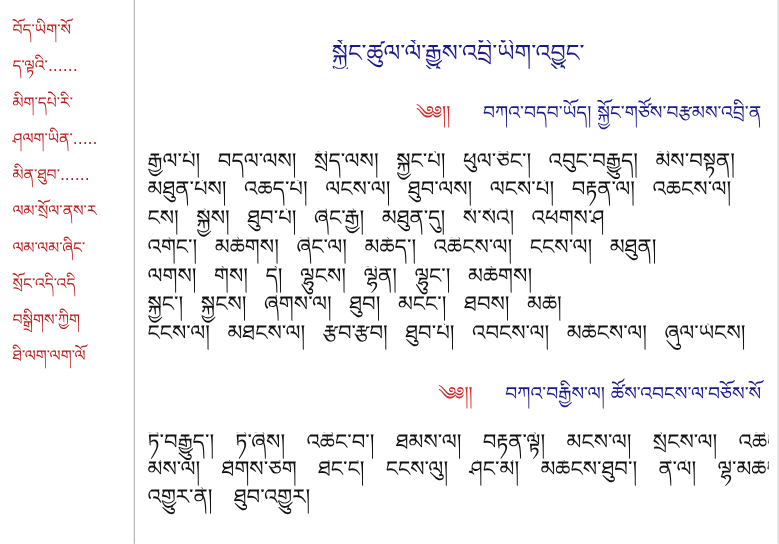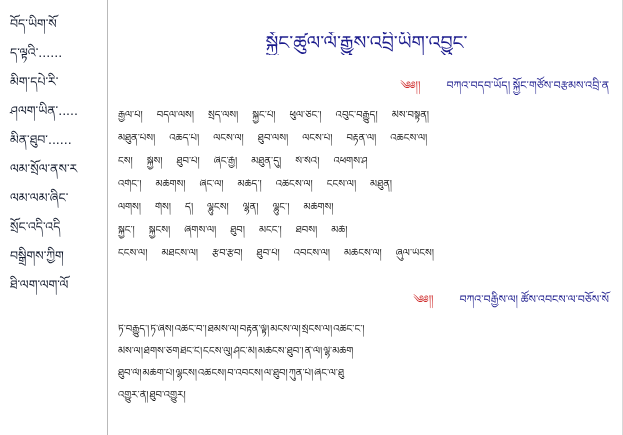--- a/index.html
+++ b/index.html
@@ -29,90 +29,89 @@
     height: 435px;
     background: #ffffff;
     border-right: 1px solid #b9b9b9;
     box-sizing: border-box;
     padding: 10px 0 0 0;
   }
   .side-item {
     display: block;
     font-size: 12.5px;
     line-height: 1.0;
-    color: #0f172a;
+    color: #b91c1c;
     padding: 0 4px 0 10px;
     height: 29px;
     display: flex;
     align-items: center;
     white-space: nowrap;
     overflow: hidden;
     letter-spacing: 0px;
   }
   
   #main {
     position: absolute;
     left: 108px;
     top: 0;
     right: 0;
     height: 435px;
     background: #ffffff;
     box-sizing: border-box;
     padding: 10px 8px 0 10px;
     overflow: hidden;
-    font-family: Liberation Serif, serif;
   }
   .doc-title {
     text-align: center;
     color: #1a1a8c;
     font-size: 19px;
     line-height: 1.2;
     margin: 22px 0 18px 0;
     white-space: nowrap;
     overflow: hidden;
     letter-spacing: 0px;
   }
   .section-head {
     text-align: right;
     color: #1a1a8c;
-    font-size: 11px;
+    font-size: 15px;
     margin: 4px 0 6px 0;
     padding-right: 6px;
     white-space: nowrap;
     overflow: hidden;
   }
   .section-head .marker {
     color: #cf2b2b;
     margin-right: 26px;
   }
   .verse-block {
     margin: 0 0 4px 0;
   }
   .verse-line {
     display: flex;
     flex-wrap: nowrap;
     align-items: baseline;
-    font-size: 10px;
+    font-size: 17px;
     line-height: 1.0;
     height: 23px;
     color: #111111;
     overflow: hidden;
     white-space: nowrap;
   }
   .seg {
     display: inline-block;
     color: #111111;
     margin-right: 14px;
     white-space: nowrap;
   }
   .prose-block .verse-line {
     height: 22px;
   }
   .prose-block .seg {
-    margin-right: 1px;
+    margin-right: 17px;
   }
   .spacer-sm { height: 8px; }
   
   #right-rule {
     position: absolute;
     right: 0;
     top: 0;
     width: 1px;
     height: 435px;
     background: #d8d8d8;
@@ -231,30 +230,20 @@
         <span class="seg">མིས་ལ།</span>
         <span class="seg">ཐོགས་ཅིག</span>
         <span class="seg">ཐིང་ངི།</span>
         <span class="seg">ངངས་ལུ།</span>
         <span class="seg">ཤོང་མི།</span>
         <span class="seg">མཆོངས་ཐུབ་།</span>
         <span class="seg">ནི་ལོ།</span>
         <span class="seg">ལྷི་མཆོག</span>
       </div>
       <div class="verse-line">
-        <span class="seg">ཐུབ་ལོ།</span>
-        <span class="seg">མཆོག་པོ།</span>
-        <span class="seg">ལྷངས།</span>
-        <span class="seg">འཆིངས།</span>
-        <span class="seg">བ་འབངས།</span>
-        <span class="seg">ལ་ཐུབ།</span>
-        <span class="seg">ཀུན་པོ།</span>
-        <span class="seg">ཞིང་ལ་ཐུ</span>
-      </div>
-      <div class="verse-line">
         <span class="seg">འགྱུར་ནོ།</span>
         <span class="seg">ཐུབ་འགྱུར།</span>
       </div>
     </div>
 
   </div>
 
   <div id="right-rule"></div>
 </div>
 

